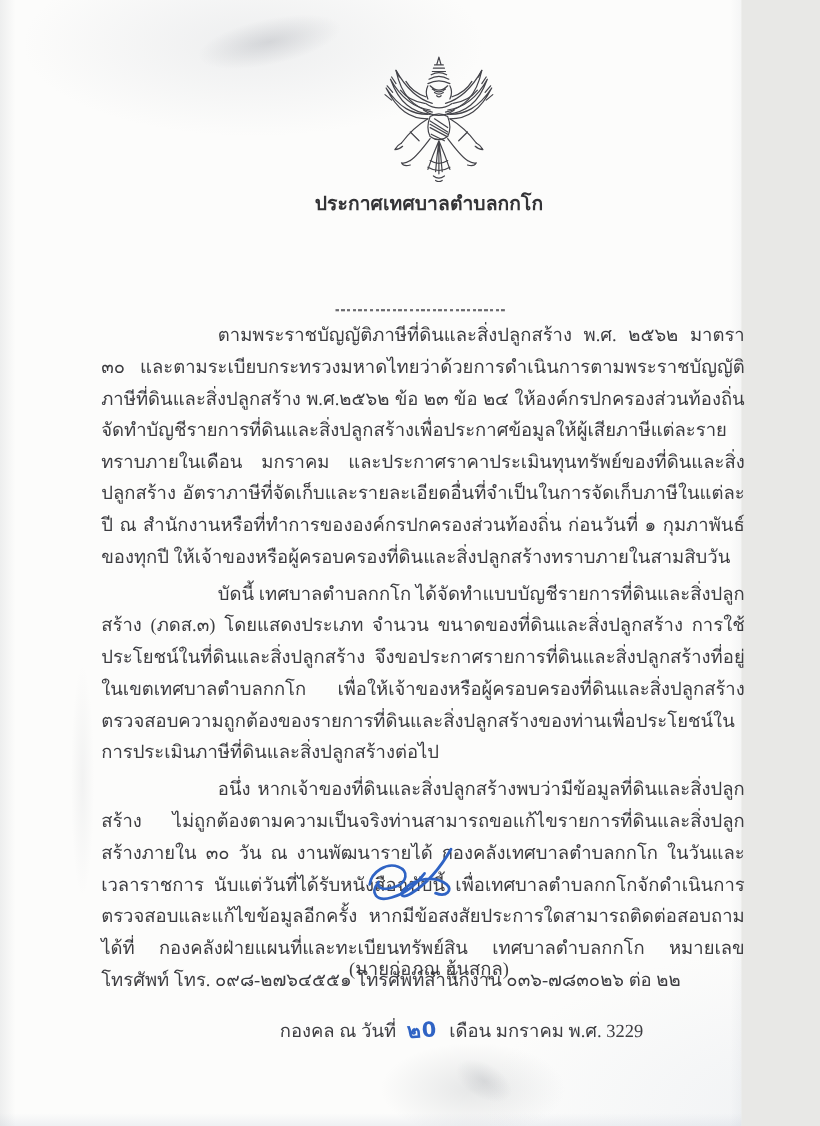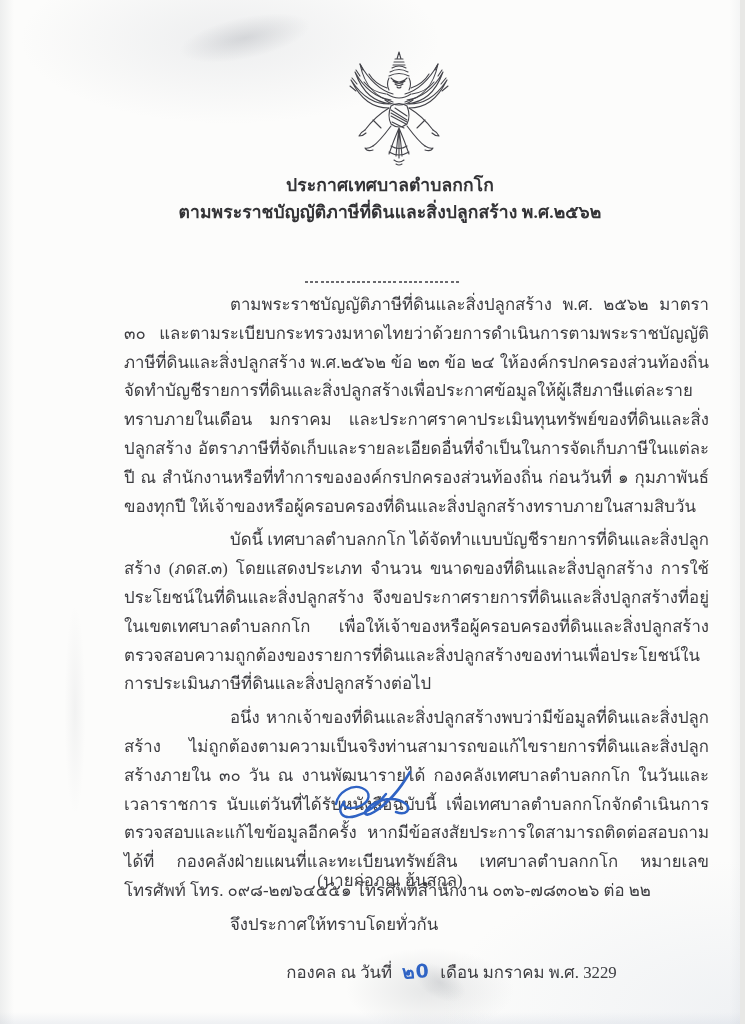--- a/index.html
+++ b/index.html
@@ -3,21 +3,21 @@
 <meta charset="utf-8">
 <style>
   html,body{margin:0;padding:0;}
   body{
     width:745px;height:1024px;
     font-family:"Liberation Serif","DejaVu Serif",serif;
     background:#e8e8e6;
     overflow:hidden;
   }
   .page{
-    position:relative;width:740px;height:1024px;
+    position:relative;width:674px;height:1024px;
     background:
       radial-gradient(ellipse 300px 120px at 230px 40px, rgba(170,175,185,.18), transparent 70%),
       radial-gradient(ellipse 120px 60px at 430px 990px, rgba(150,155,160,.22), transparent 70%),
       radial-gradient(ellipse 400px 200px at 740px 1010px, rgba(190,200,215,.20), transparent 75%),
       linear-gradient(90deg, rgba(160,165,170,.16) 0, transparent 14px),
       linear-gradient(270deg, rgba(180,185,195,.10) 0, transparent 10px),
       linear-gradient(0deg, rgba(175,185,205,.18) 0, transparent 12px),
       #fcfcfb;
     color:#3a3a3c;
   }
@@ -36,21 +36,21 @@
     position:absolute;left:40px;top:172px;width:700px;
     text-align:center;font-weight:bold;font-size:17.5px;line-height:26.5px;
     color:#333336;letter-spacing:.1px;
   }
   .separator{
     position:absolute;left:305px;top:281px;width:154px;height:2px;
     background:repeating-linear-gradient(90deg,#6a6a6e 0 3px,transparent 3px 5.2px);
   }
 
   .body-text{
-    position:absolute;left:124px;top:291px;width:585px;
+    position:absolute;left:92px;top:291px;width:585px;
     font-size:16.8px;line-height:28.8px;text-align:justify;color:#3c3c40;
   }
   .body-text p{margin:0 0 5px 0;text-indent:106px;}
   .closing{margin-top:3px;text-indent:106px;}
   .date-line{
     margin-top:17px;text-indent:0;text-align:center;padding-left:70px;
     white-space:nowrap;
   }
   .hand{
     color:#2f63c4;font-size:19px;font-weight:bold;
@@ -113,30 +113,28 @@
       <path class="garuda" d="M34 96 q-5 3 -8 2 q2 4 8 2 M86 96 q5 3 8 2 q-2 4 -8 2"></path>
 
       <path class="garuda" d="M60 78 q-6 14 -10 26 M60 78 q-2 15 -3 28 M60 78 q0 16 0 30 M60 78 q2 15 3 28 M60 78 q6 14 10 26"></path>
       <path class="garuda" d="M52 96 q8 5 16 0 M50 102 q10 6 20 0" stroke-width="0.8"></path>
       <path class="garuda" d="M55 110 q5 4 10 0 M57 114 q3 2 6 0"></path>
     </svg>
   </div>
 
   <div class="title-block">
     <div>ประกาศเทศบาลตำบลกกโก</div>
-    <div>ตามพระราชบัญญัติภาษีที่ดินและสิ่งปลูกสร้าง พ.ศ.๒๕๖๒</div>
   </div>
 
   <div class="separator"></div>
 
   <div class="body-text">
     <p>ตามพระราชบัญญัติภาษีที่ดินและสิ่งปลูกสร้าง พ.ศ. ๒๕๖๒  มาตรา ๓๐ และตามระเบียบกระทรวงมหาดไทยว่าด้วยการดำเนินการตามพระราชบัญญัติภาษีที่ดินและสิ่งปลูกสร้าง พ.ศ.๒๕๖๒ ข้อ ๒๓ ข้อ ๒๔ ให้องค์กรปกครองส่วนท้องถิ่นจัดทำบัญชีรายการที่ดินและสิ่งปลูกสร้างเพื่อประกาศข้อมูลให้ผู้เสียภาษีแต่ละรายทราบภายในเดือน มกราคม และประกาศราคาประเมินทุนทรัพย์ของที่ดินและสิ่งปลูกสร้าง อัตราภาษีที่จัดเก็บและรายละเอียดอื่นที่จำเป็นในการจัดเก็บภาษีในแต่ละปี  ณ สำนักงานหรือที่ทำการขององค์กรปกครองส่วนท้องถิ่น ก่อนวันที่ ๑ กุมภาพันธ์ของทุกปี ให้เจ้าของหรือผู้ครอบครองที่ดินและสิ่งปลูกสร้างทราบภายในสามสิบวัน</p>
     <p>บัดนี้ เทศบาลตำบลกกโก ได้จัดทำแบบบัญชีรายการที่ดินและสิ่งปลูกสร้าง (ภดส.๓) โดยแสดงประเภท จำนวน ขนาดของที่ดินและสิ่งปลูกสร้าง การใช้ประโยชน์ในที่ดินและสิ่งปลูกสร้าง จึงขอประกาศรายการที่ดินและสิ่งปลูกสร้างที่อยู่ในเขตเทศบาลตำบลกกโก เพื่อให้เจ้าของหรือผู้ครอบครองที่ดินและสิ่งปลูกสร้าง ตรวจสอบความถูกต้องของรายการที่ดินและสิ่งปลูกสร้างของท่านเพื่อประโยชน์ในการประเมินภาษีที่ดินและสิ่งปลูกสร้างต่อไป</p>
     <p>อนึ่ง หากเจ้าของที่ดินและสิ่งปลูกสร้างพบว่ามีข้อมูลที่ดินและสิ่งปลูกสร้าง ไม่ถูกต้องตามความเป็นจริงท่านสามารถขอแก้ไขรายการที่ดินและสิ่งปลูกสร้างภายใน ๓๐ วัน ณ งานพัฒนารายได้ กองคลังเทศบาลตำบลกกโก  ในวันและเวลาราชการ นับแต่วันที่ได้รับหนังสือฉบับนี้  เพื่อเทศบาลตำบลกกโกจักดำเนินการตรวจสอบและแก้ไขข้อมูลอีกครั้ง  หากมีข้อสงสัยประการใดสามารถติดต่อสอบถามได้ที่ กองคลังฝ่ายแผนที่และทะเบียนทรัพย์สิน เทศบาลตำบลกกโก หมายเลขโทรศัพท์  โทร. ๐๙๘-๒๗๖๔๕๕๑  โทรศัพท์สำนักงาน ๐๓๖-๗๘๓๐๒๖ ต่อ ๒๒</p>
-    <p class="closing">จึงประกาศให้ทราบโดยทั่วกัน</p>
     <div class="date-line">
       <span>กองคล  ณ  วันที่</span>
       <span class="hand">๒0</span>
       <span>เดือน มกราคม พ.ศ. 3229</span>
     </div>
   </div>
 
   <div class="signature">
     <svg viewBox="0 0 120 64" xmlns="http://www.w3.org/2000/svg">
       <path class="ink" stroke-width="2.4" d="M14 36 C16 24 30 16 40 20 C50 24 48 34 38 38 C28 42 20 40 22 34"></path>

